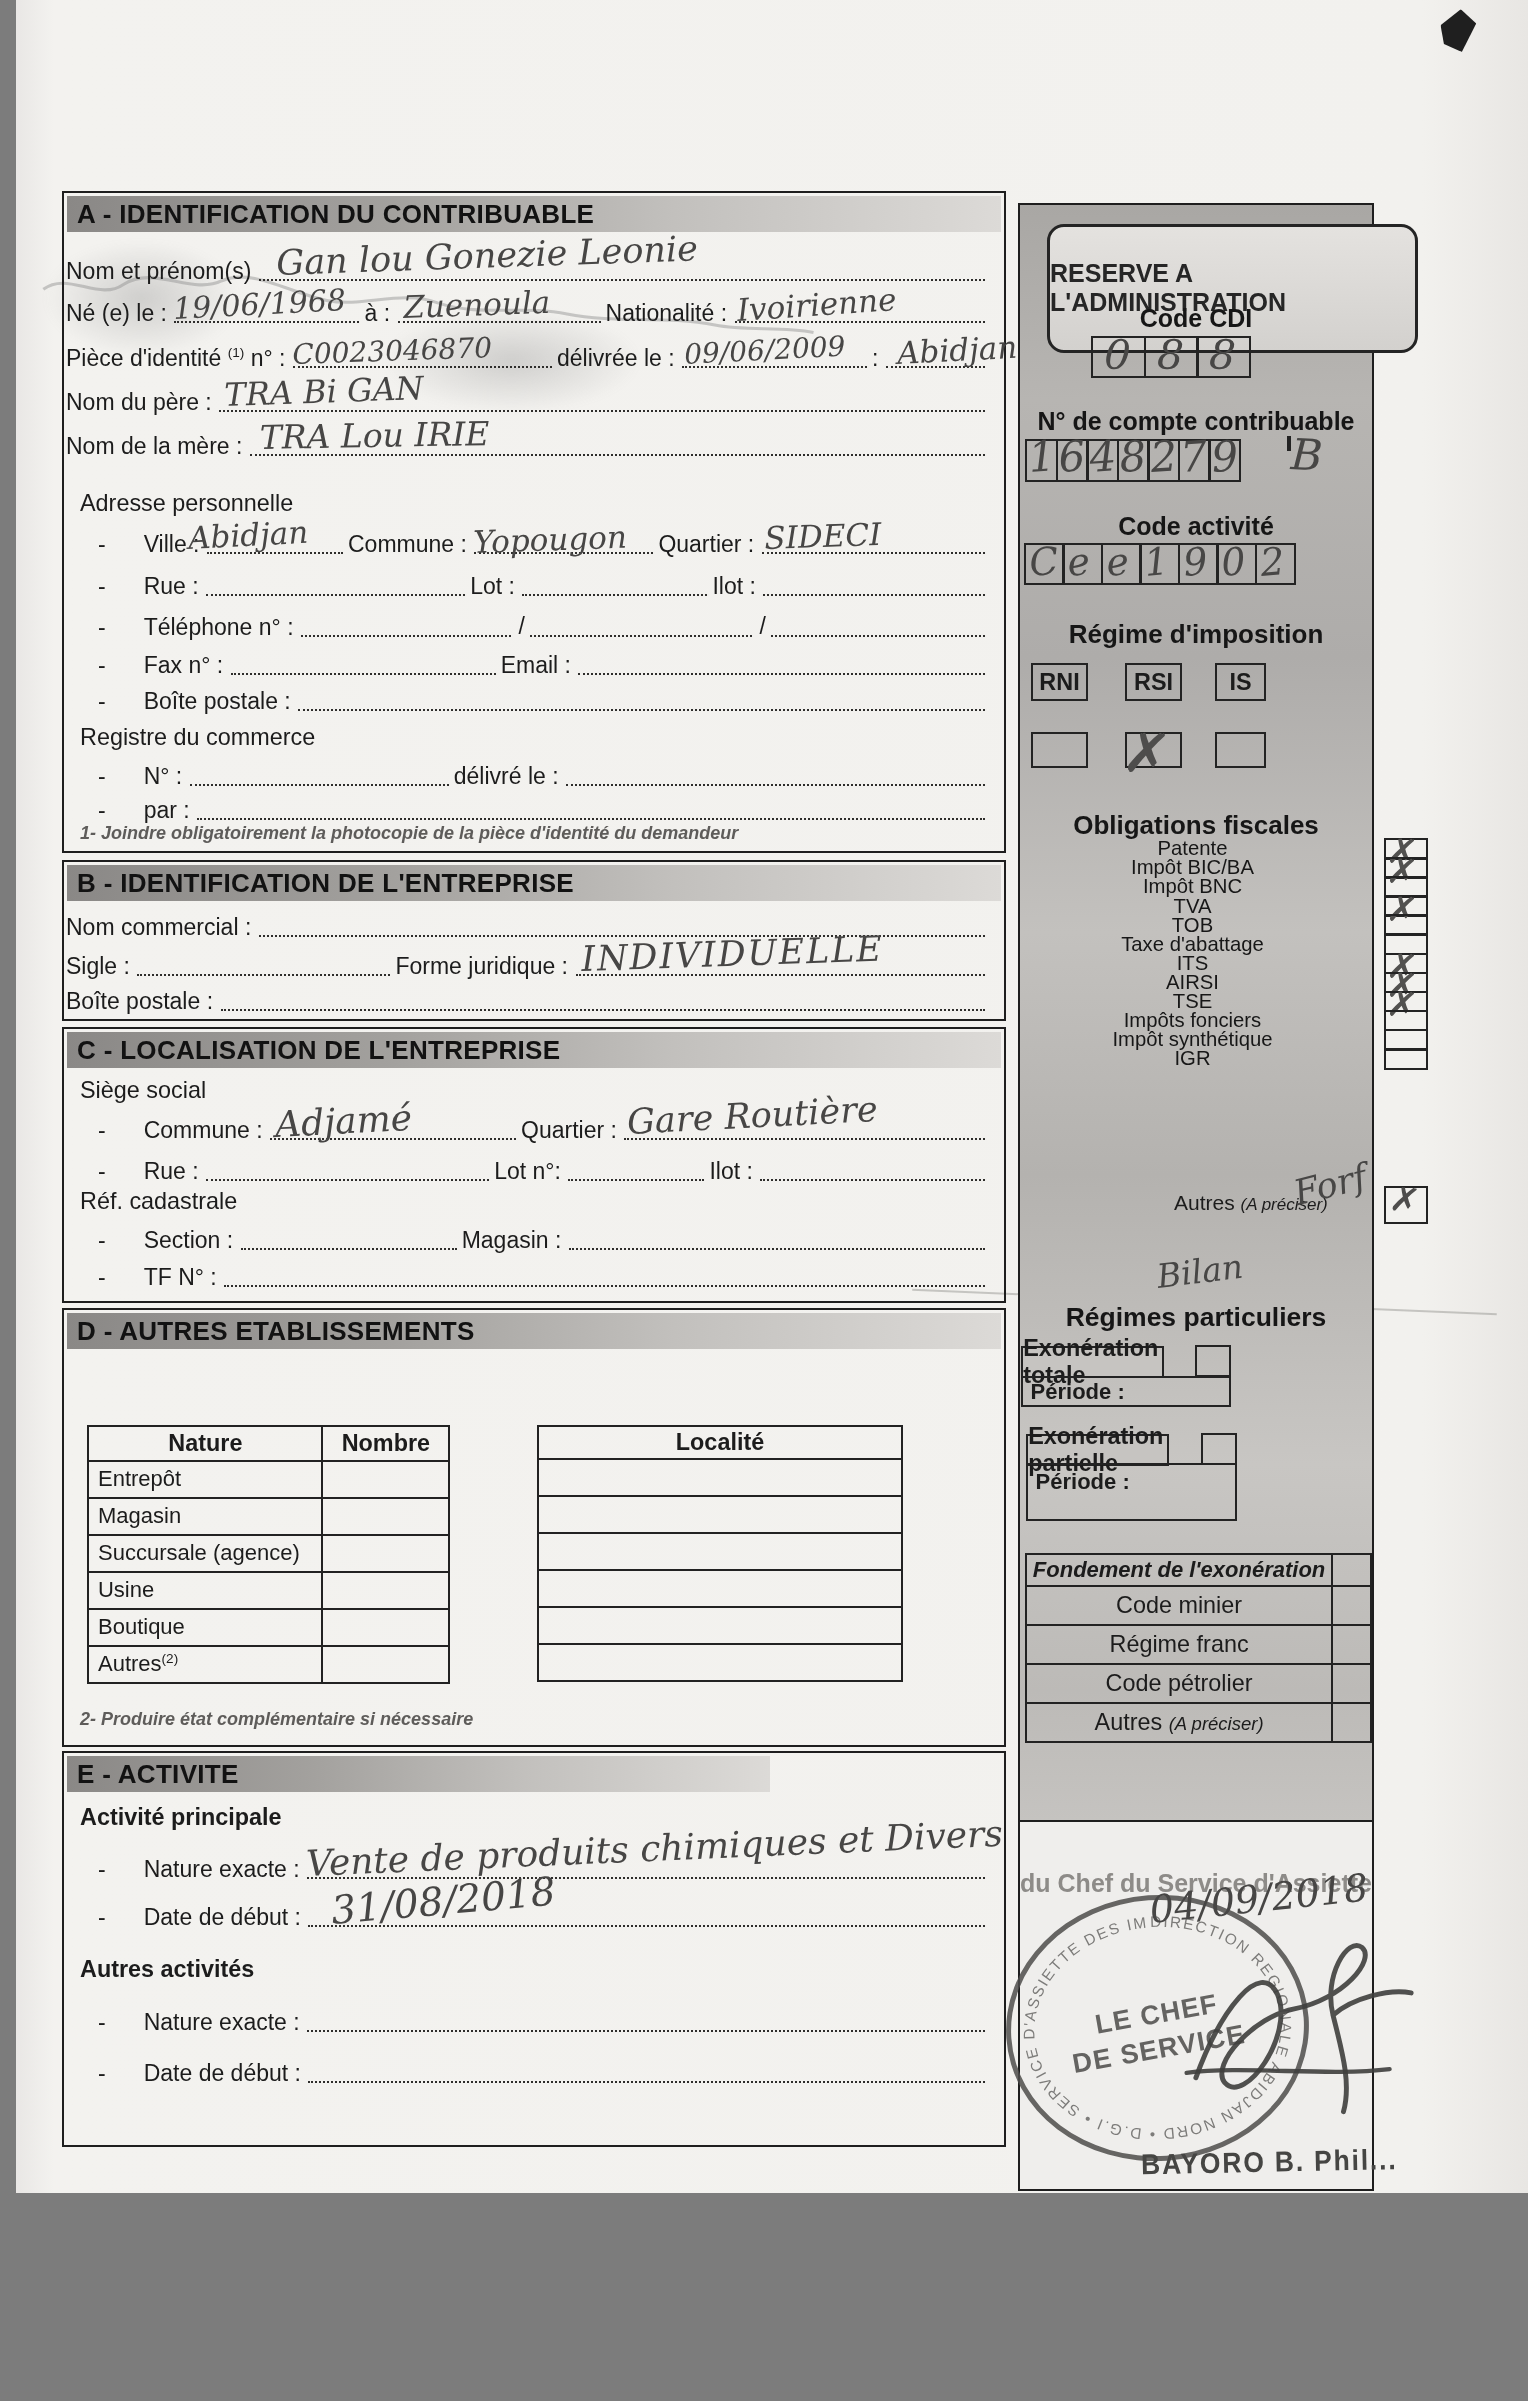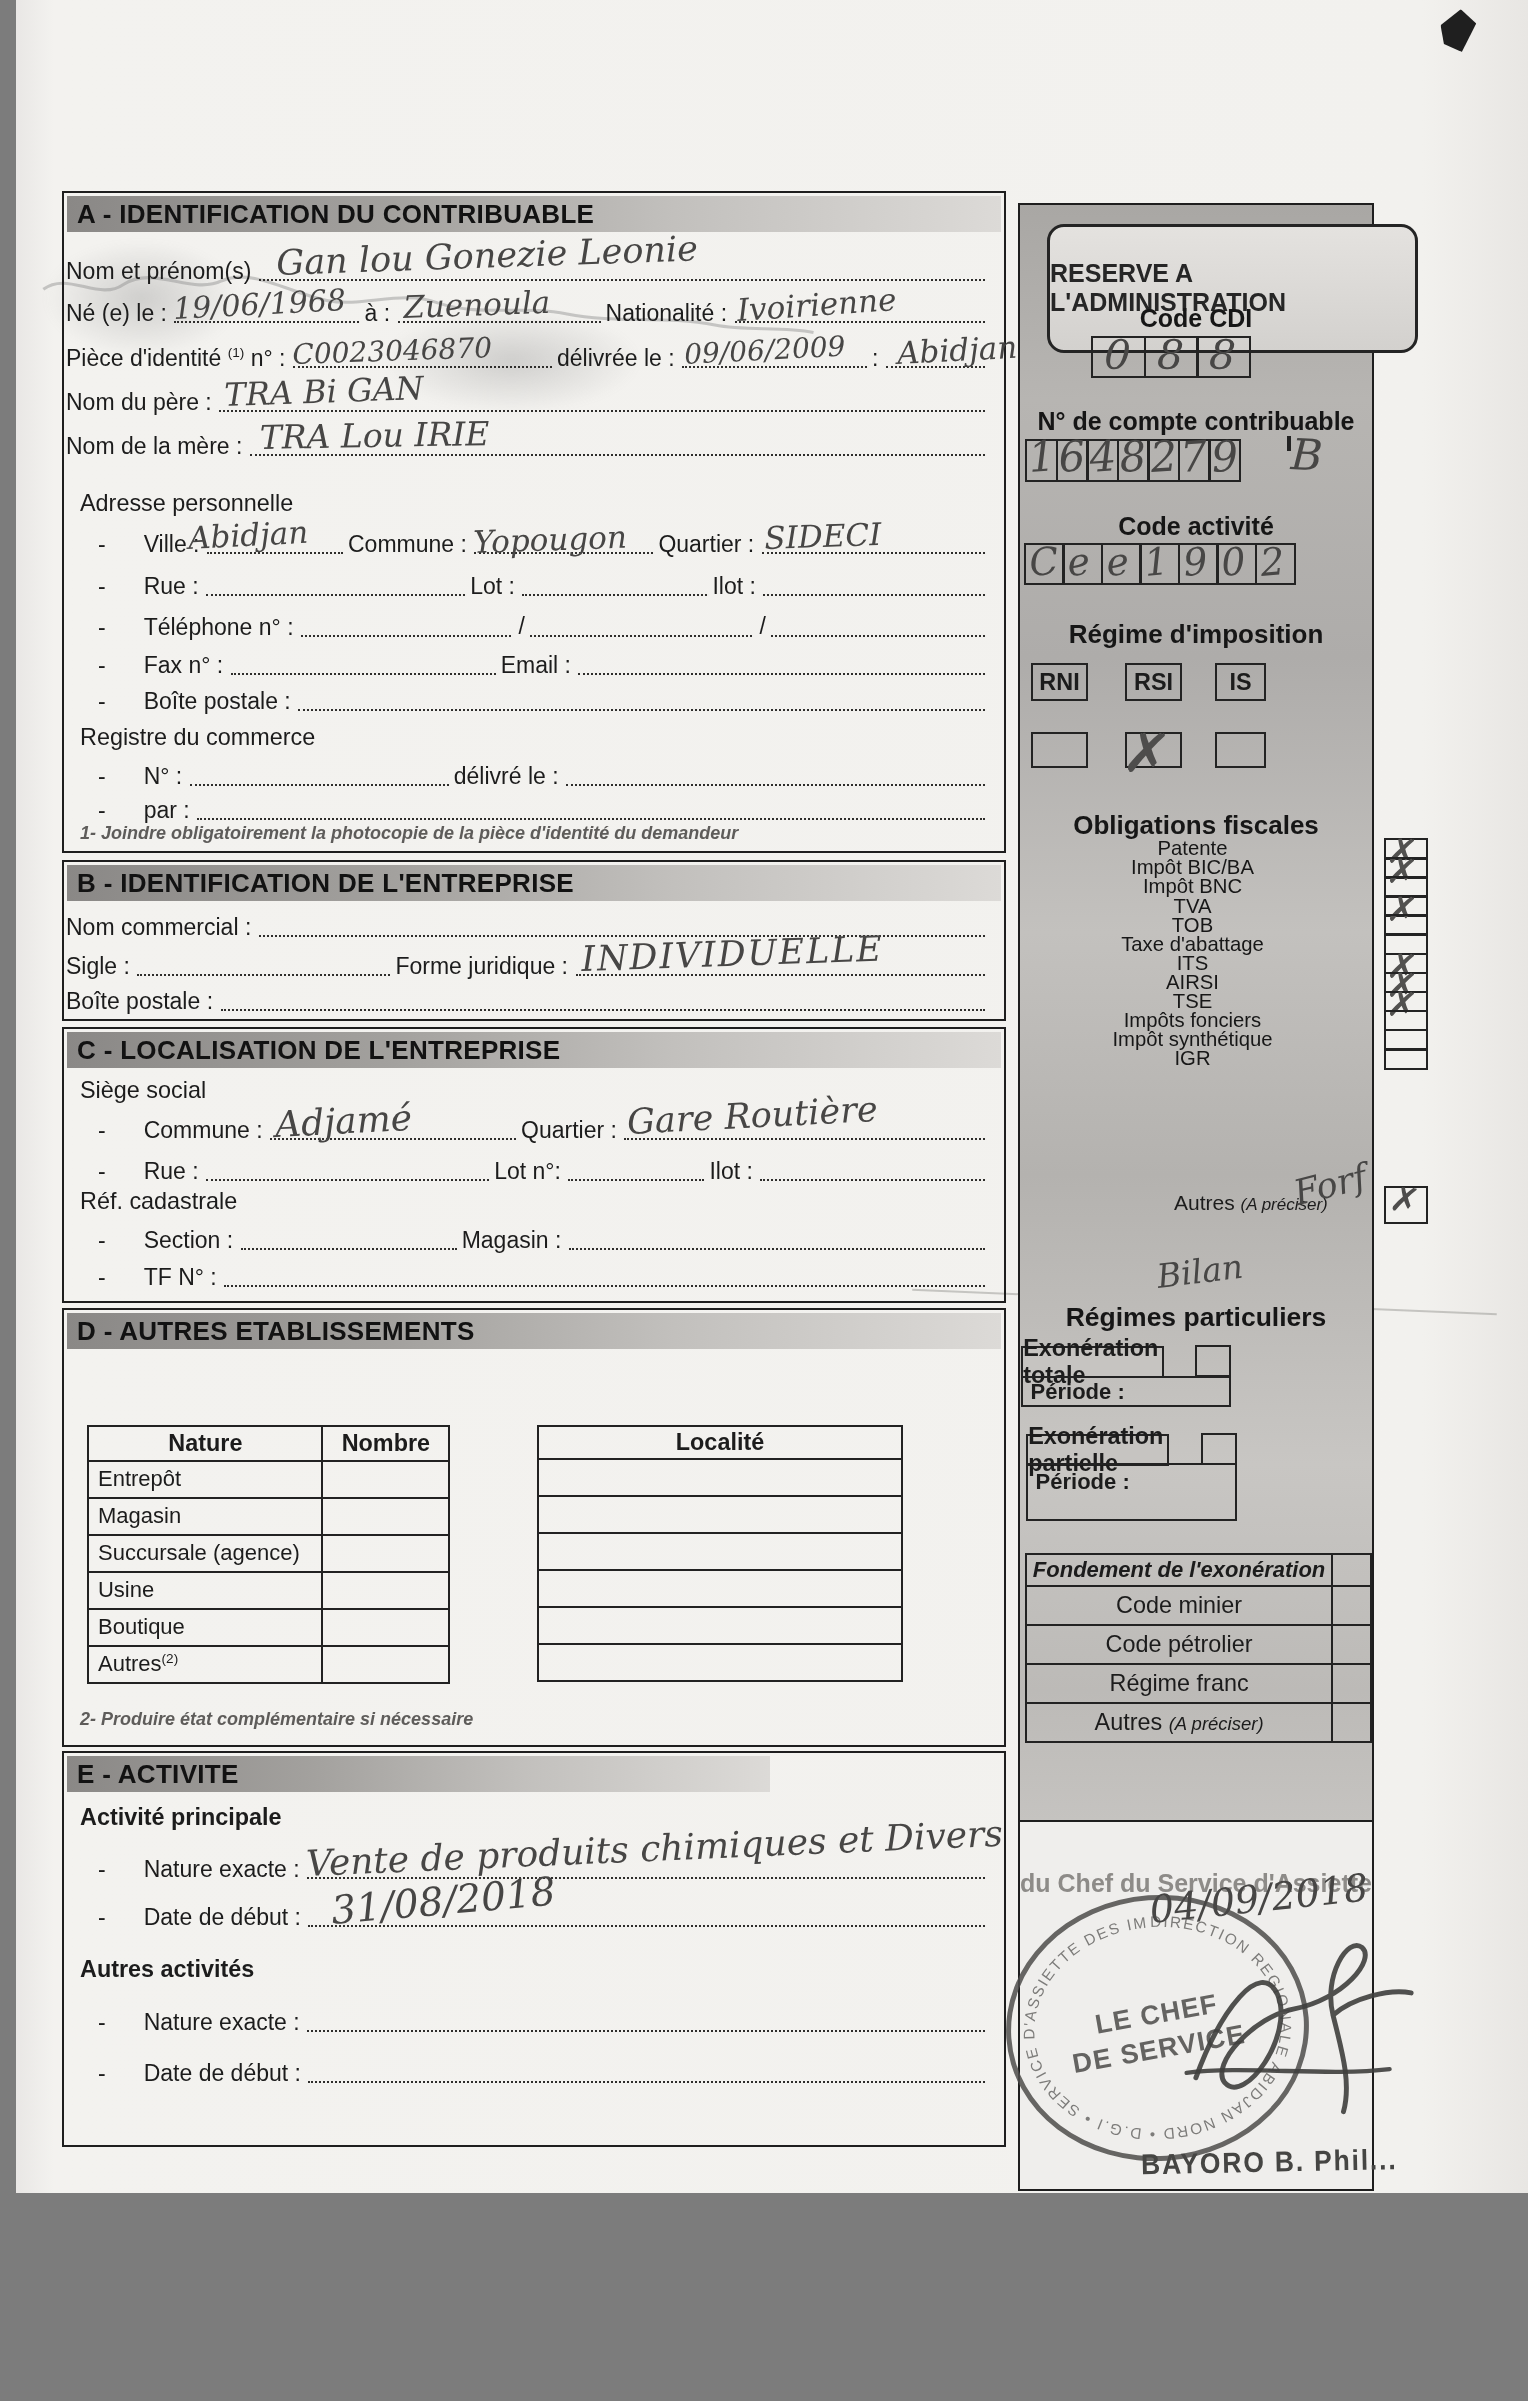--- a/index.html
+++ b/index.html
@@ -585,25 +585,25 @@
         <td class="fhead">Fondement de l'exonération</td>
         <td class="fcb" style="height:32px;"></td>
       </tr>
     </tbody>
     <tbody>
         <tr>
         <td class="flab"><span>Code minier</span> <i style="font-size:18.5px;"></i></td>
         <td class="fcb"></td>
       </tr>
         <tr>
+        <td class="flab"><span>Régime franc</span> <i style="font-size:18.5px;"></i></td>
+        <td class="fcb"></td>
+      </tr>
+        <tr>
         <td class="flab"><span>Code pétrolier</span> <i style="font-size:18.5px;"></i></td>
-        <td class="fcb"></td>
-      </tr>
-        <tr>
-        <td class="flab"><span>Régime franc</span> <i style="font-size:18.5px;"></i></td>
         <td class="fcb"></td>
       </tr>
         <tr>
         <td class="flab"><span>Autres</span> <i style="font-size:18.5px;">(A préciser)</i></td>
         <td class="fcb"></td>
       </tr>
       </tbody>
   </table>
 
   <div class="caption" style="top:1664px;">du Chef du Service d'Assiette</div>

